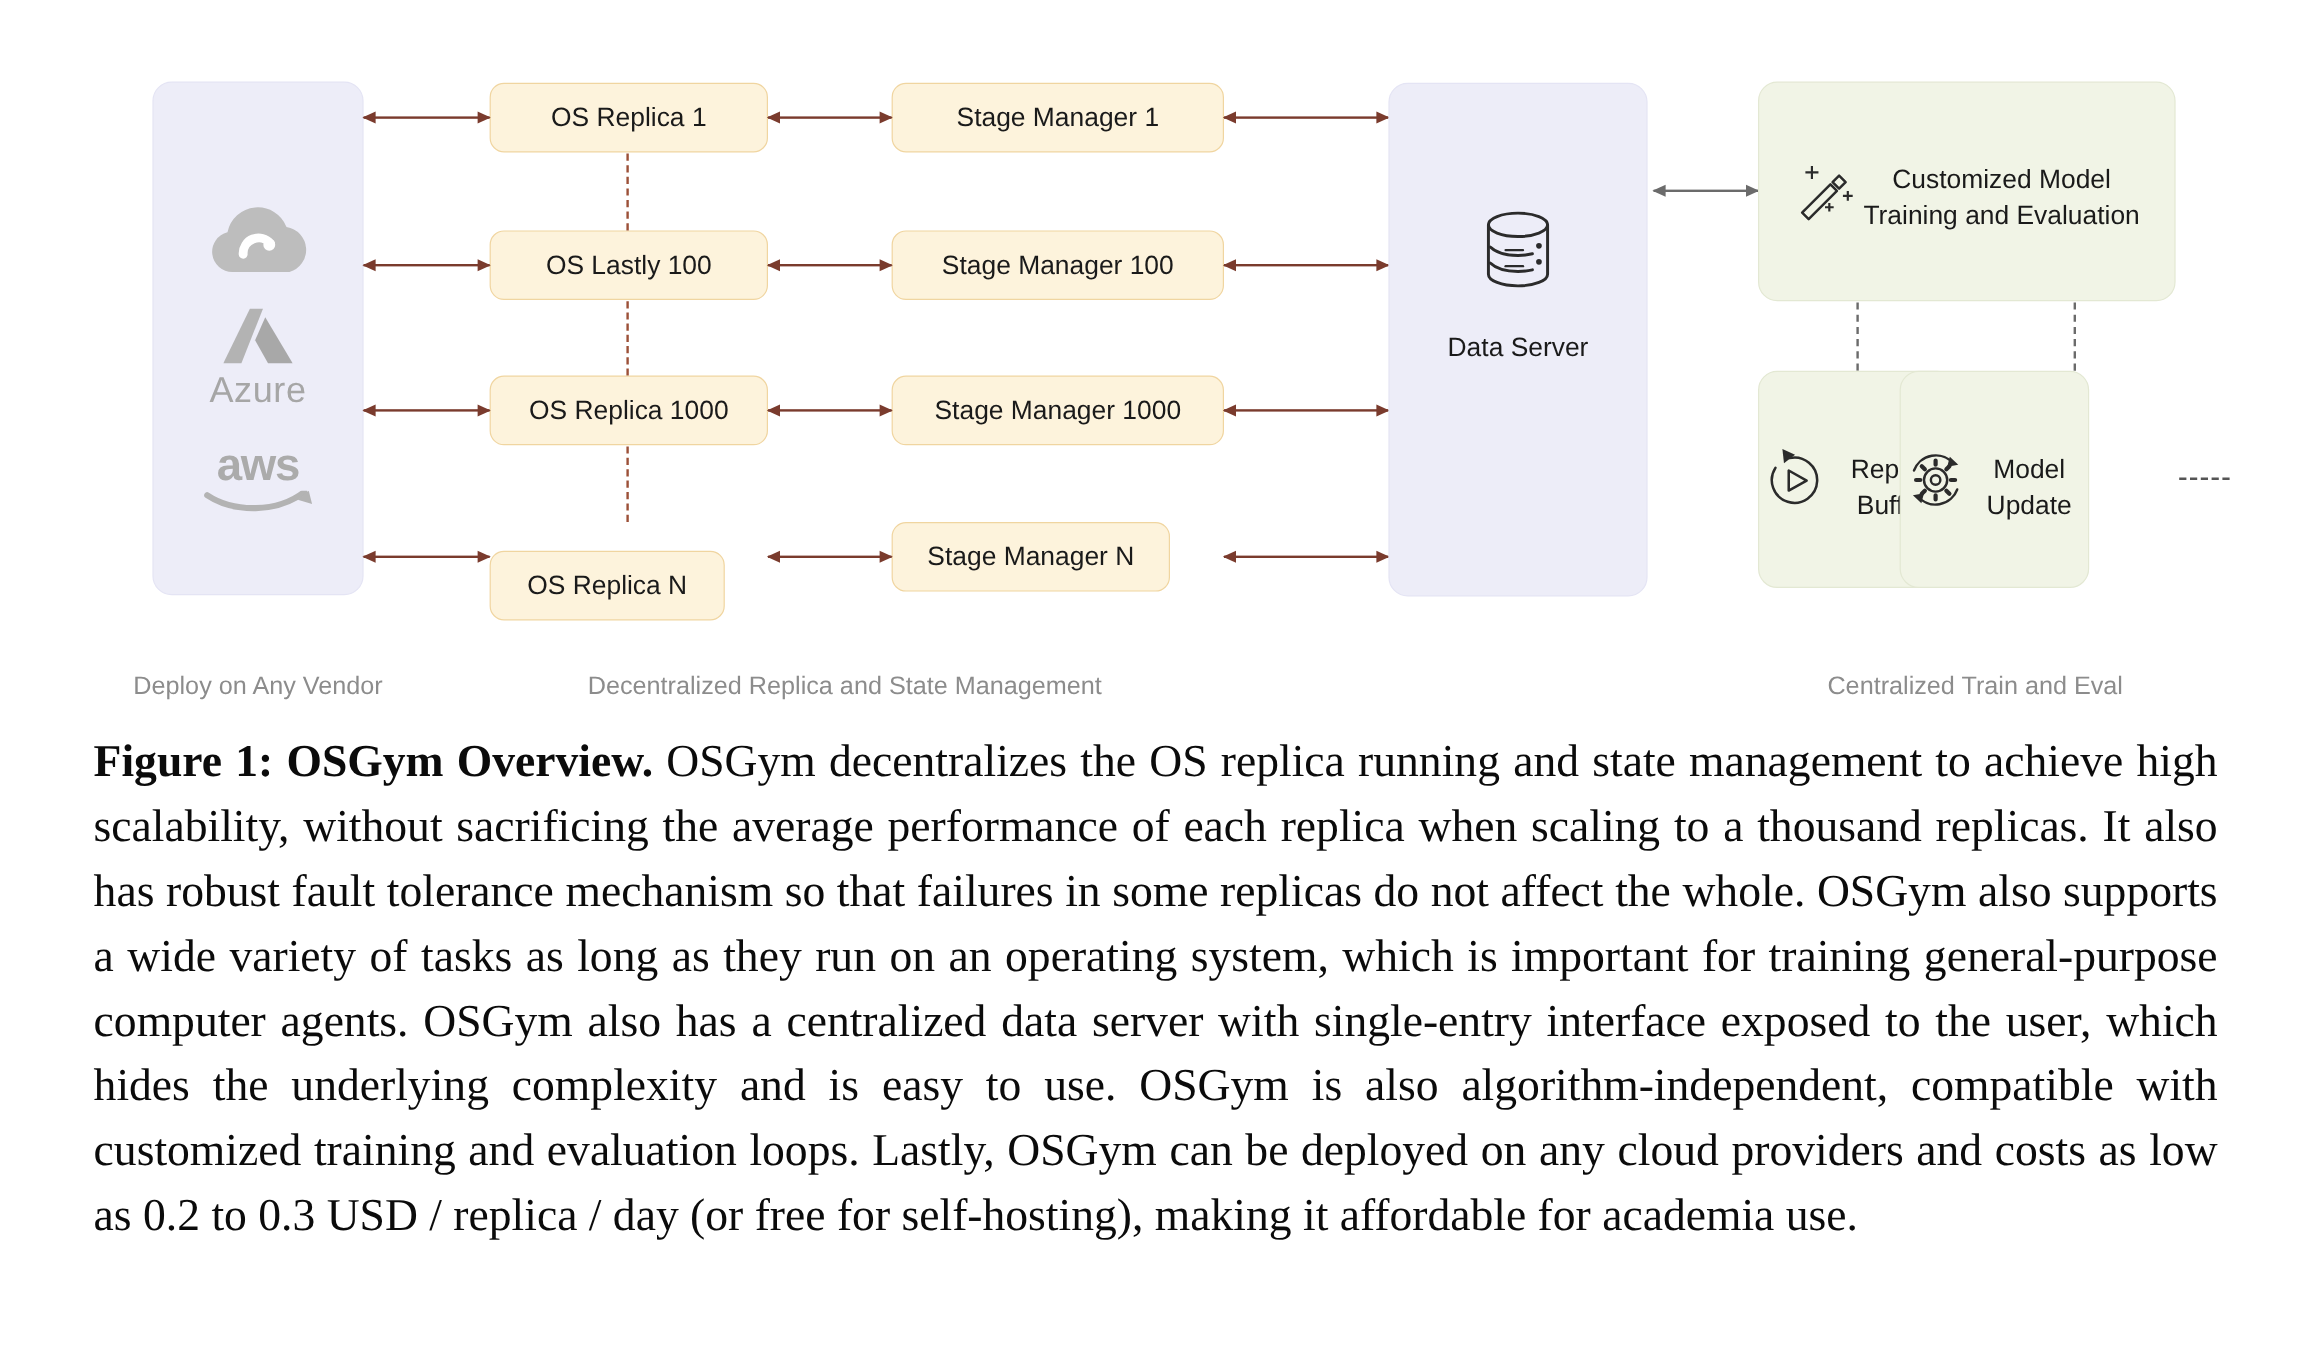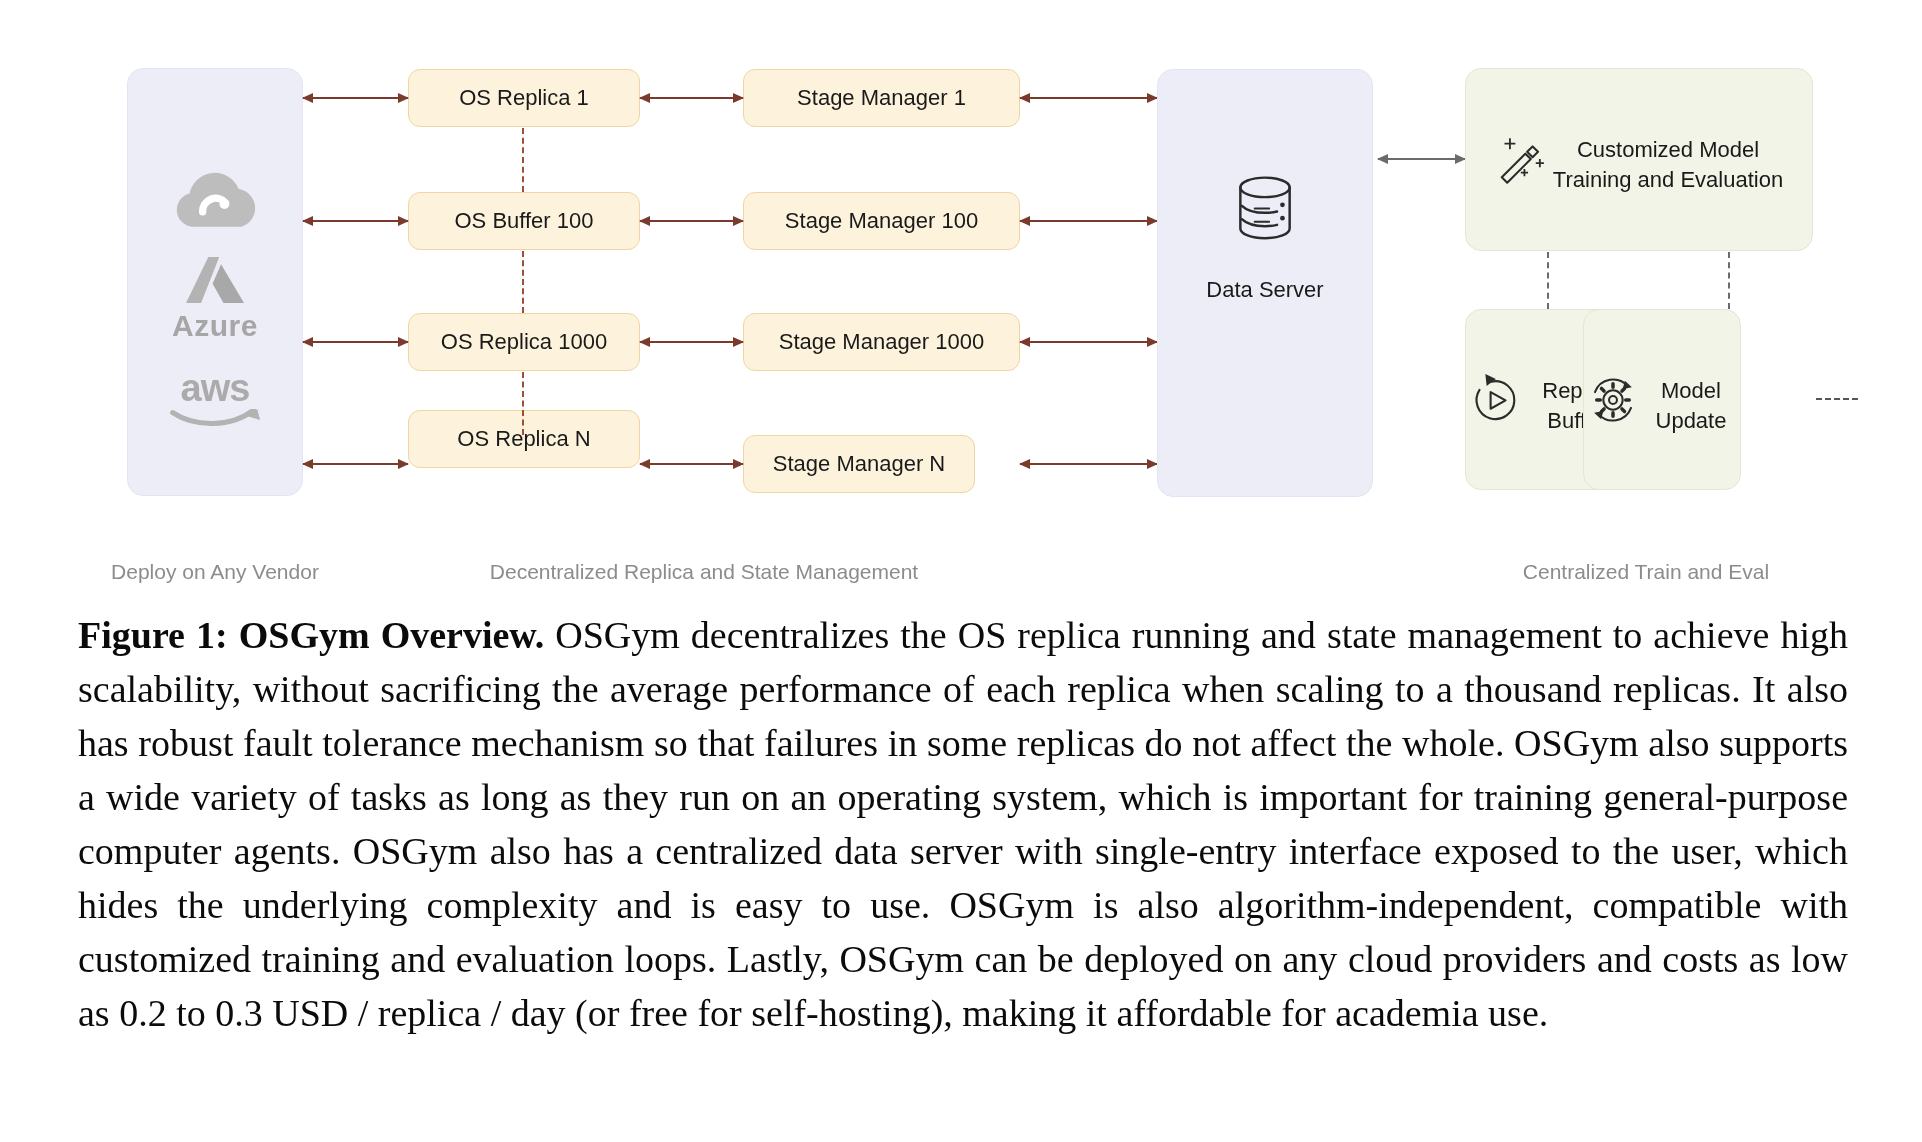--- a/index.html
+++ b/index.html
@@ -40,21 +40,21 @@
   .harrow.gray::after{border-left-color:var(--gray-line);}
 
   
   .vdash{position:absolute;width:0;border-left:2px dashed var(--maroon-dash);}
   .vdash.gray{border-left-color:var(--gray-line);}
   .hdash{position:absolute;height:0;border-top:2.5px dashed #555;}
 
   
   .vendor-inner{position:absolute;inset:0;display:flex;flex-direction:column;align-items:center;
         justify-content:center;gap:26px;padding-top:36px;}
-  .azure-wrap{display:flex;flex-direction:column;align-items:center;gap:6px;font-weight:bold;}
+  .azure-wrap{display:flex;flex-direction:column;align-items:center;gap:6px;}
   .azure-text{font-size:30px;color:#a6a6a6;letter-spacing:.5px;}
   .aws-wrap{display:flex;flex-direction:column;align-items:center;gap:2px;}
   .aws-text{font-size:38px;font-weight:700;color:#ababab;letter-spacing:-1px;line-height:1;}
 
   
   .ds-inner{position:absolute;inset:0;display:flex;flex-direction:column;align-items:center;
         justify-content:center;gap:28px;padding-bottom:90px;}
   .ds-label{font-size:22px;color:var(--ink);}
 
   .te-label{width:240px;line-height:1.32;margin-top:10px;}
@@ -104,26 +104,26 @@
           </svg>
         </span>
       </span>
     </div>
   </div>
 
   <div class="ybox" style="left:408px;top:69px;width:232px;">
     <span>OS Replica 1</span>
     </div>
   <div class="ybox" style="left:408px;top:192px;width:232px;">
-    <span>OS Buffer 100</span>
+    <span>OS Lastly 100</span>
     </div>
   <div class="ybox" style="left:408px;top:313px;width:232px;">
     <span>OS Replica 1000</span>
     </div>
-  <div class="ybox" style="left:408px;top:410px;width:232px;">
+  <div class="ybox" style="left:408px;top:459px;width:196px;">
     <span>OS Replica N</span>
     </div>
 
   <div class="vdash" style="left:522px;top:128px;height:64px;"></div>
   <div class="vdash" style="left:522px;top:251px;height:62px;"></div>
   <div class="vdash" style="left:522px;top:372px;height:63px;"></div>
 
   <div class="ybox" style="left:743px;top:69px;width:277px;">
     <span>Stage Manager 1</span>
     </div>

